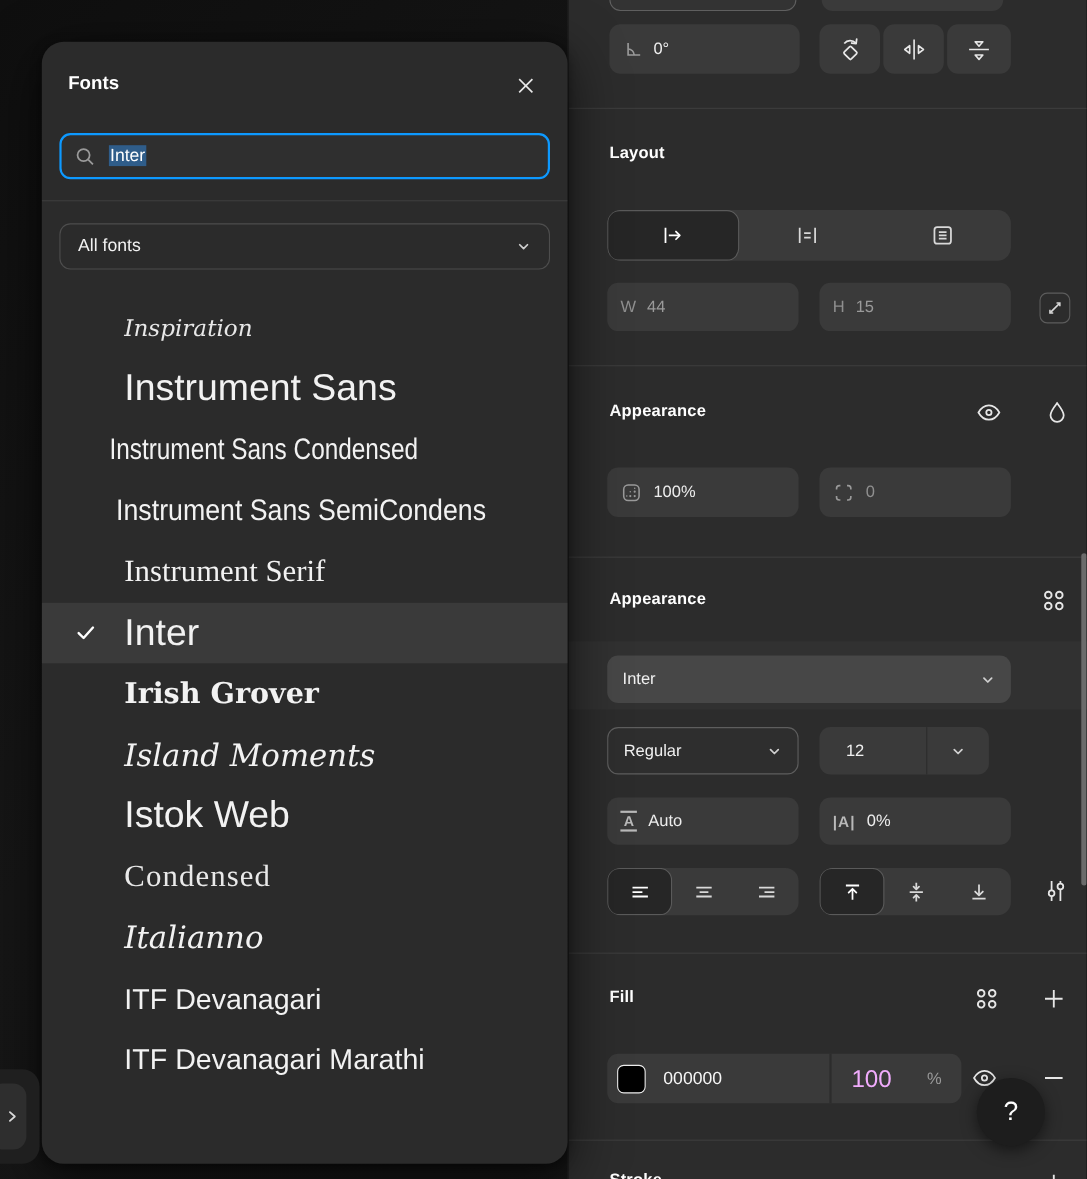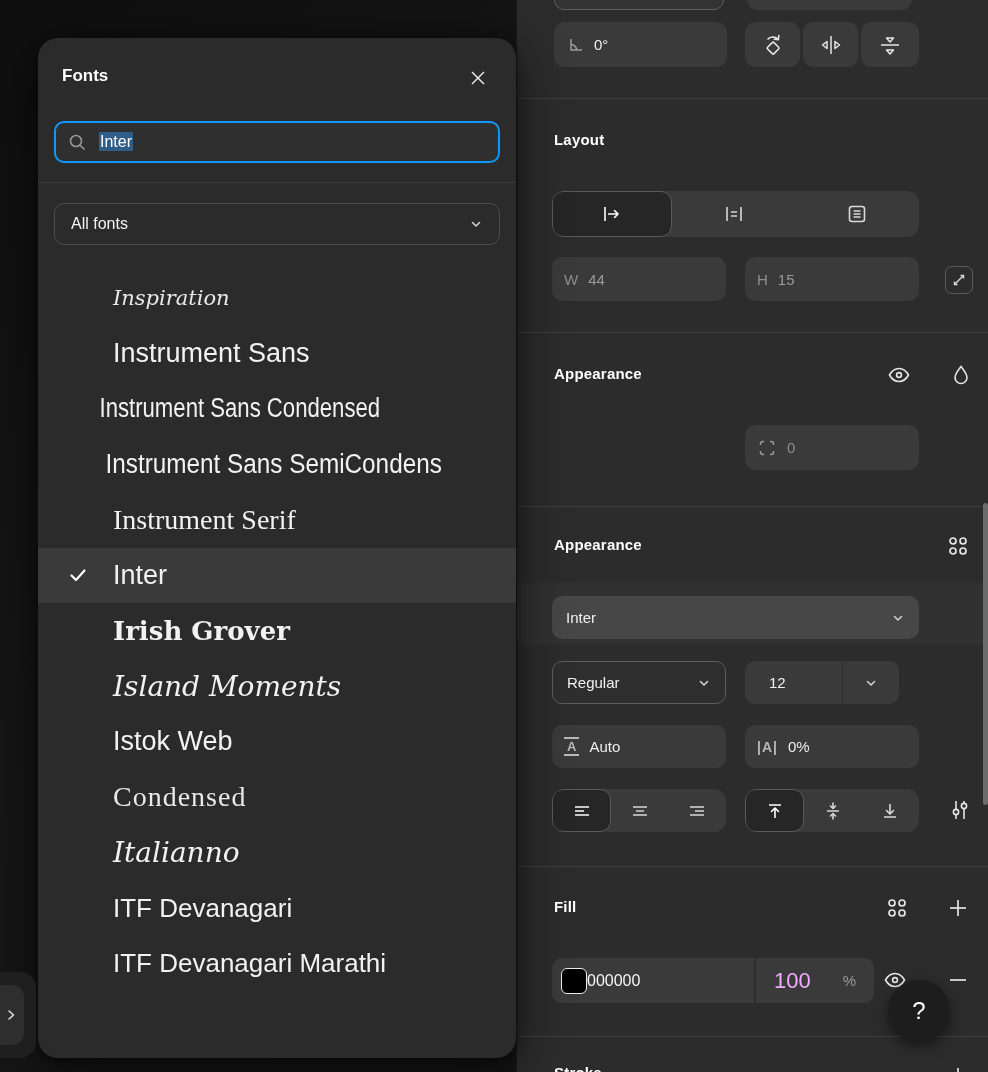--- a/index.html
+++ b/index.html
@@ -50,21 +50,21 @@
   .sizectl .chev { width:56px; display:flex; justify-content:center; }
 
   .lh-a {
     display:inline-block; color:#b9b9b9; font-size:13px; font-weight:700;
     border-top:2px solid #b9b9b9; border-bottom:2px solid #b9b9b9; padding:0 3px; line-height:15px;
   }
   .ls-a { color:#b9b9b9; font-size:14px; font-weight:600; letter-spacing:1px; }
 
   .fill-row { position:absolute; background:#3a3a3a; border-radius:10px; display:flex; align-items:center; overflow:hidden; }
   .swatch { width:26px; height:26px; border-radius:6px; border:1.5px solid #ececec; margin-left:9px; }
-  .hexval { color:#f5f5f5; font-size:16px; margin-left:0; flex:1; }
+  .hexval { color:#f5f5f5; font-size:16px; margin-left:16px; flex:1; }
   .fill-div { width:2px; height:100%; background:#2c2c2c; }
   .opa-seg { width:118px; display:flex; align-items:center; justify-content:space-between; padding:0 18px; }
   .opa-seg .v { color:#f0abfc; font-size:22px; }
   .opa-seg .u { color:#9a9a9a; font-size:15px; }
 
   .help-btn {
     position:absolute; width:62px; height:62px; border-radius:50%;
     background:#1d1d1d; box-shadow:0 4px 14px rgba(0,0,0,.5);
     display:flex; align-items:center; justify-content:center;
     color:#ffffff; font-size:24px; font-weight:400; z-index:5;
@@ -95,21 +95,21 @@
   }
   .fontlist { position:absolute; left:0; top:232px; width:478px; }
   .fitem {
     height:55.5px; display:flex; align-items:center; padding-left:75px;
     color:#f2f2f2; white-space:nowrap; overflow:hidden; position:relative;
   }
   .fitem.sel { background:#3a3a3a; }
   .fitem .chk { position:absolute; left:30px; top:50%; transform:translateY(-50%); }
   .f-serif-big   { font-family:"Liberation Serif", serif; font-size:30px; }
   .f-script-sm   { font-family:"DejaVu Serif", serif; font-style:italic; font-size:21px; color:#e8e8e8; }
-  .f-sans        { font-family:"Liberation Sans", sans-serif; font-size:27px; }
+  .f-sans        { font-family:"Liberation Sans", sans-serif; font-size:34px; }
   .f-sans-cond   { font-family:"Liberation Sans", sans-serif; font-size:27px; transform:scaleX(.82); transform-origin:left center; }
   .f-sans-semi   { font-family:"Liberation Sans", sans-serif; font-size:27px; transform:scaleX(.9); transform-origin:left center; }
   .f-serif       { font-family:"Liberation Serif", serif; font-size:28px; }
   .f-display     { font-family:"DejaVu Serif", serif; font-weight:700; font-size:26px; }
   .f-script      { font-family:"DejaVu Serif", serif; font-style:italic; font-size:28px; }
   .f-serif-light { font-family:"Liberation Serif", serif; font-size:28px; letter-spacing:1px; color:#e9e9e9; }
   .f-sans-md     { font-family:"Liberation Sans", sans-serif; font-size:26px; }
 
   
   .side-toggle-panel {
@@ -213,20 +213,36 @@
     <div class="iconbtn" style="left:368px; top:361px; width:28px; height:28px;">
       <svg width="26" height="26" viewBox="0 0 26 26" fill="none" stroke="#e6e6e6" stroke-width="1.6">
         <path d="M3.5 13 C6 8.5 9.5 6.5 13 6.5 C16.5 6.5 20 8.5 22.5 13 C20 17.5 16.5 19.5 13 19.5 C9.5 19.5 6 17.5 3.5 13 Z"></path>
         <circle cx="13" cy="13" r="2.4"></circle>
       </svg>
     </div>
     <div class="iconbtn" style="left:430px; top:361px; width:28px; height:28px;">
       <svg width="24" height="24" viewBox="0 0 24 24" fill="none" stroke="#e6e6e6" stroke-width="1.6">
         <path d="M12 3.5 C15.5 8 18 11 18 14.5 A6 6 0 0 1 6 14.5 C6 11 8.5 8 12 3.5 Z"></path>
       </svg>
+    </div>
+    <div class="inp" style="left:35px; top:425px; width:174px;">
+      <span>
+        <svg width="20" height="20" viewBox="0 0 20 20" fill="none" stroke="#9a9a9a" stroke-width="1.4">
+          <rect x="3" y="3" width="14" height="14" rx="4"></rect>
+          <g fill="#9a9a9a" stroke="none">
+            <circle cx="9" cy="13" r="1"></circle>
+              <circle cx="13" cy="13" r="1"></circle>
+              <circle cx="13" cy="9" r="1"></circle>
+            <circle cx="9" cy="9" r="0.7"></circle>
+              <circle cx="13" cy="5.8" r="0.7"></circle>
+              <circle cx="5.8" cy="13" r="0.7"></circle>
+          </g>
+        </svg>
+      </span>
+      <span>100%</span>
     </div>
     <div class="inp" style="left:228px; top:425px; width:174px;">
       <span>
         <svg width="20" height="20" viewBox="0 0 20 20" fill="none" stroke="#9a9a9a" stroke-width="1.5">
           <path d="M3.5 7 V6 Q3.5 3.5 6 3.5 H7"></path>
             <path d="M13 3.5 H14 Q16.5 3.5 16.5 6 V7"></path>
           <path d="M16.5 13 V14 Q16.5 16.5 14 16.5 H13"></path>
             <path d="M7 16.5 H6 Q3.5 16.5 3.5 14 V13"></path>
         </svg>
       </span>

